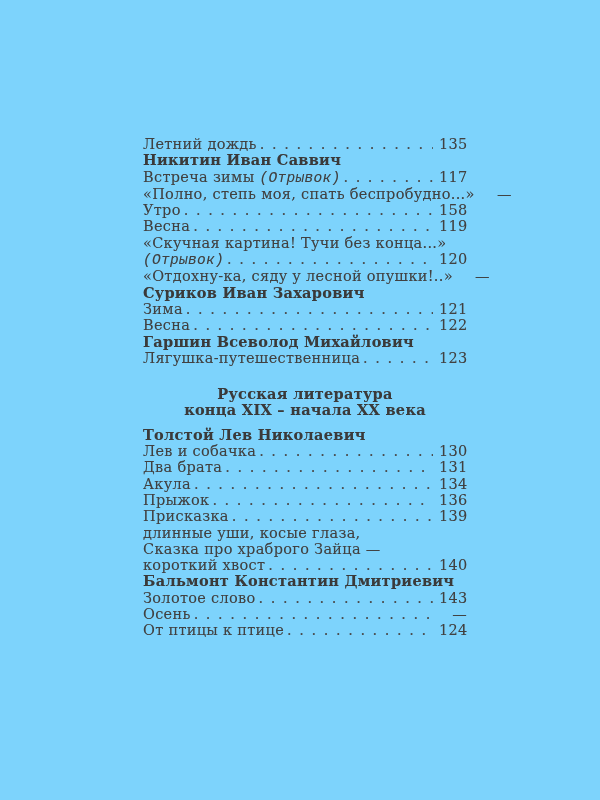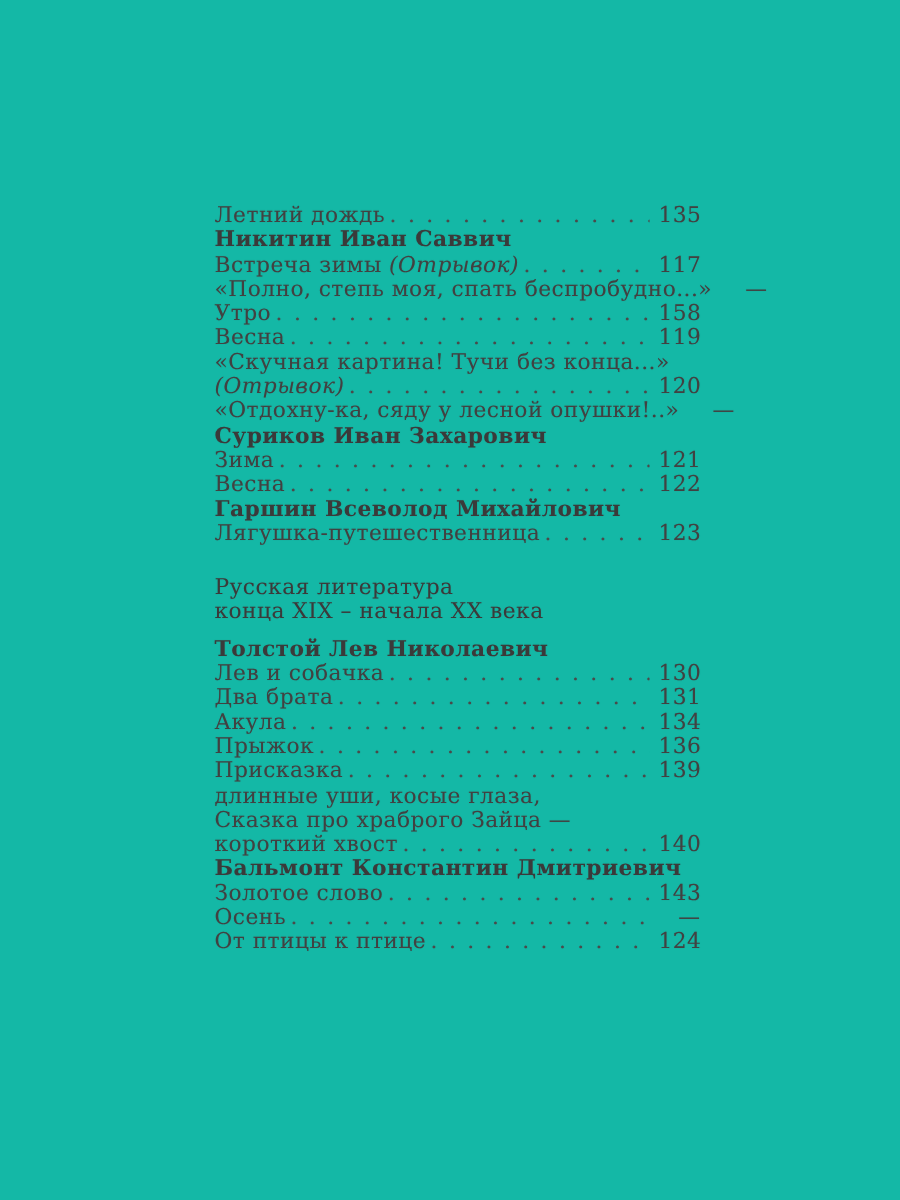--- a/index.html
+++ b/index.html
@@ -5,21 +5,21 @@
 <style>
   html, body {
     margin: 0;
     padding: 0;
     background: #ffffff;
   }
   .page {
     position: relative;
     width: 600px;
     height: 800px;
-    background: #14b8a6;
+    background: #7dd3fc;
     box-sizing: border-box;
     padding: 136px 133px 0 143px;
     font-family: "DejaVu Serif", "Liberation Serif", serif;
     font-size: 14.5px;
     color: #414141;
     letter-spacing: 0.3px;
     text-shadow: 0 0 0.6px rgba(80,80,80,0.35);
     overflow: hidden;
   }
   .toc { width: 100%; }
@@ -28,37 +28,38 @@
     align-items: baseline;
     line-height: 16.3px;
     white-space: nowrap;
   }
   .row.author {
     font-weight: bold;
     color: #3a3a3a;
     display: block;
   }
   .title { white-space: nowrap; }
-  .title .it { font-style: italic; }
+  .title .it { font-style: italic; font-family: Liberation Mono, monospace; }
   .leader {
     flex: 1 1 auto;
     overflow: hidden;
     white-space: nowrap;
     letter-spacing: 1.5px;
     margin-left: 3px;
     color: #4a4a4a;
   }
   .pg {
     min-width: 28px;
     text-align: right;
     padding-left: 6px;
     white-space: nowrap;
   }
   .heading {
-    font-weight: normal;
+    text-align: center;
+    font-weight: bold;
     color: #3a3a3a;
     line-height: 16.3px;
     margin-top: 20px;
     margin-bottom: 8px;
   }
 </style>
 </head>
 <body>
 
 <div class="page">

